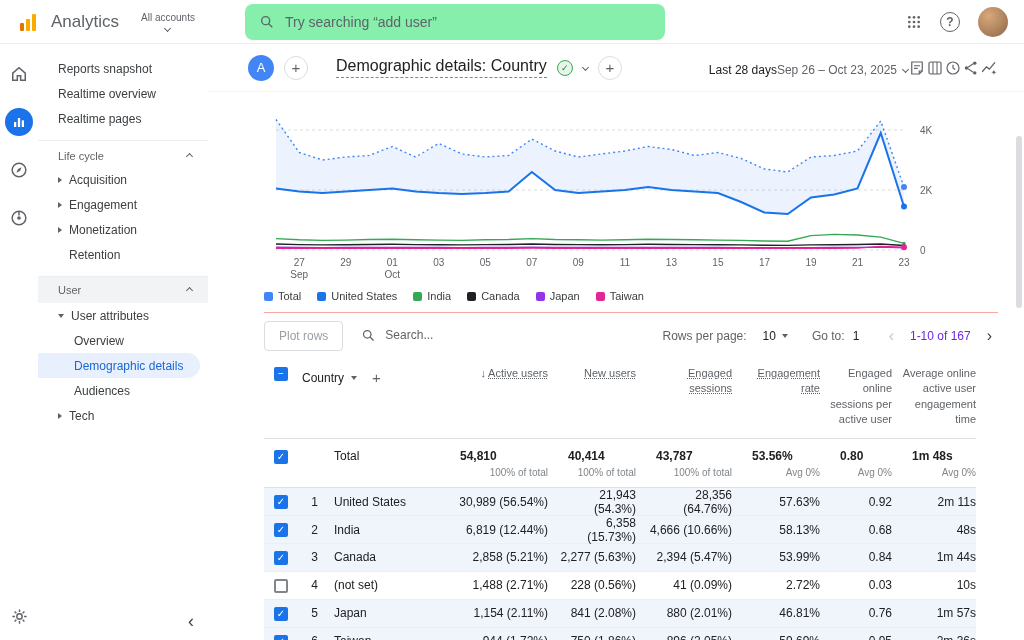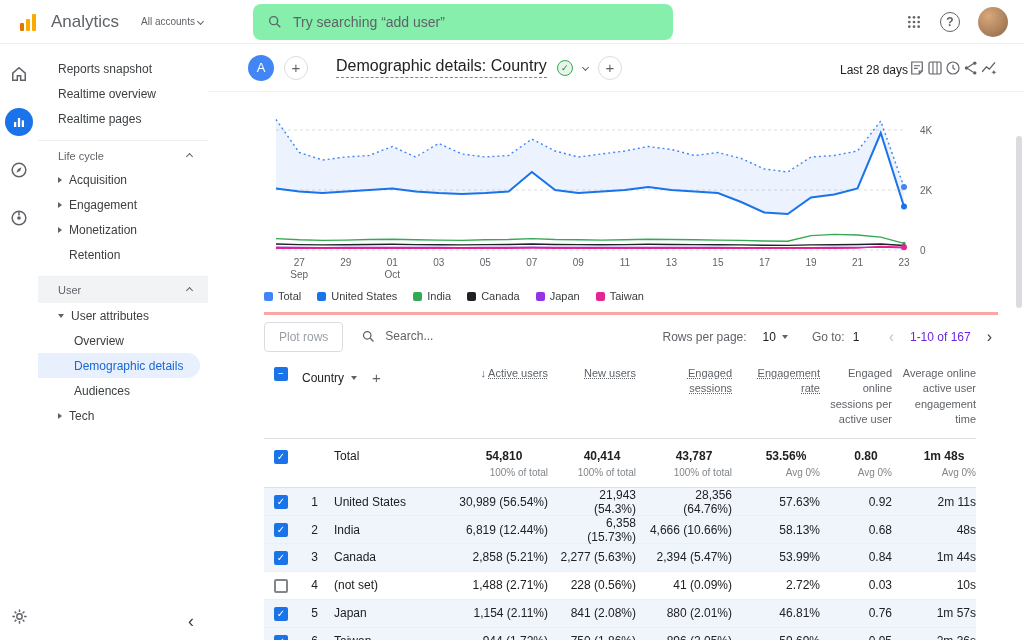--- a/index.html
+++ b/index.html
@@ -8,21 +8,21 @@
   svg{display:block}
 
   
   .topbar{height:44px;display:flex;align-items:center;padding:0 16px;border-bottom:1px solid #eceff1;gap:8px}
   .logo{display:flex;align-items:flex-end;gap:2px;height:18px;margin-left:4px}
   .logo i{width:4px;display:block;border-radius:1px;background:#f9ab00}
   .logo .b1{height:8px;background:#e37400}
   .logo .b2{height:12px}
   .logo .b3{height:17px}
   .product{font-size:17px;color:#5f6368;margin-left:7px}
-  .account{margin-left:14px;display:flex;flex-direction:row;align-items:center;gap:3px;font-size:10px;color:#5f6368;cursor:pointer}
+  .account{margin-left:14px;display:flex;flex-direction:column;align-items:center;gap:3px;font-size:10px;color:#5f6368;cursor:pointer}
   .search{margin-left:42px;width:420px;height:36px;background:#86efac;border-radius:8px;display:flex;align-items:center;padding:0 14px;gap:10px}
   .search input{flex:1;border:none;outline:none;background:transparent;font-size:14px;color:#202124}
   .search input::placeholder{color:#5f6368}
   .topbar-right{margin-left:auto;display:flex;align-items:center;gap:18px}
   .help-circle{width:20px;height:20px;border:1.6px solid #5f6368;border-radius:50%;display:flex;align-items:center;justify-content:center;font-size:12px;color:#5f6368;font-weight:bold;cursor:pointer}
   .avatar{width:30px;height:30px;border-radius:50%;background:radial-gradient(circle at 35% 30%,#d9a87c,#8d6748);cursor:pointer}
 
   
   .app{display:flex;height:596px}
   .rail{width:38px;display:flex;flex-direction:column;align-items:center;padding-top:16px;gap:20px;position:relative;flex:none}
@@ -56,21 +56,21 @@
   .date-preset{font-size:12px;color:#202124}
   .date-range{font-size:12px;color:#5f6368;display:flex;align-items:center;gap:6px;cursor:pointer}
   .hicon{cursor:pointer;display:flex}
 
   .chart-wrap{padding:8px 0 0 56px}
   .legend{display:flex;align-items:center;gap:16px;padding:2px 0 6px 56px;font-size:11px;color:#3c4043}
   .legend-item{display:flex;align-items:center;cursor:pointer}
   .legend-marker{width:9px;height:9px;border-radius:2px;display:inline-block;margin-right:5px}
 
   
-  .controls{margin:4px 26px 0 56px;border-top:3px solid #fca5a5;height:46px;display:flex;align-items:center;gap:18px;font-size:12px;color:#5f6368}
+  .controls{margin:4px 26px 0 56px;border-top:1px solid #fca5a5;height:46px;display:flex;align-items:center;gap:18px;font-size:12px;color:#5f6368}
   .plot-rows{border:1px solid #dadce0;border-radius:4px;color:#9aa0a6;padding:7px 14px;font-size:12px;cursor:default;background:#fff}
   .tsearch{display:flex;align-items:flex-start;gap:9px}
   .tsearch input{border:none;outline:none;font-size:12px;width:130px;color:#202124}
   .tsearch input::placeholder{color:#5f6368}
   .controls-right{margin-left:auto;display:flex;align-items:center;gap:8px}
   .rpp-value{color:#202124;margin-left:8px;display:flex;align-items:center;gap:6px;cursor:pointer}
   .goto{margin-left:16px;display:flex;align-items:center;gap:8px}
   .goto input{width:22px;border:none;outline:none;font-size:12px;color:#202124}
   .page-chev{font-size:16px;padding:0 6px;cursor:pointer;color:#3c4043}
   .page-chev.disabled{color:#c4c7c5;cursor:default}
@@ -84,21 +84,21 @@
   .chip-plus{color:#5f6368;font-size:15px;margin-left:8px;cursor:pointer}
   .hcell{text-align:right;color:#5f6368;font-size:11px;line-height:1.4;padding-left:10px;cursor:pointer}
   .hlabel.u{text-decoration:underline dotted #5f6368}
   .sort-arrow{margin-right:2px;color:#5f6368}
 
   .checkbox{width:14px;height:14px;border-radius:2px;display:inline-flex;align-items:center;justify-content:center;font-size:10px;line-height:1;cursor:pointer;flex:none}
   .checkbox.checked{background:#1a73e8;color:#fff}
   .checkbox.unchecked{border:2px solid #80868b;background:#fff}
 
   .total-row{display:grid;grid-template-columns:var(--tcols);align-items:start;padding:10px 0 9px;border-bottom:1px solid #e0e0e0}
-  .total-row .v{text-align:center;color:#202124;font-weight:bold;padding-left:10px}
+  .total-row .v{text-align:left;color:#202124;font-weight:bold;padding-left:10px}
   .total-row .s{text-align:right;color:#80868b;font-size:10px;margin-top:4px}
   .cell.cb{display:flex;justify-content:center;padding-top:1px}
   .cell.rank{text-align:right;color:#202124;padding-right:4px}
   .cell.country{padding-left:12px;color:#202124}
   .cell.num{text-align:right;color:#202124;padding-left:10px}
 
   .trow{display:grid;grid-template-columns:var(--tcols);align-items:center;height:28px;border-bottom:1px solid #eceff1;cursor:default}
   .trow.plotted{background:#f0f5fc}
 
   .vscroll{position:absolute;right:2px;top:92px;width:6px;height:172px;background:#dadce0;border-radius:3px}
@@ -240,20 +240,24 @@
     <div class="report-header">
       <span class="avatar-a">A</span>
       <span class="plus-circle">+</span>
       <span class="title">Demographic details: Country</span>
       <span class="badge-check">✓</span>
       <span class="chev down"></span>
       <span class="plus-circle">+</span>
 
       <div class="header-right">
         <span class="date-preset">Last 28 days</span>
+        <span class="date-range">
+          <span>Sep 26 – Oct 23, 2025</span>
+          <span class="chev down"></span>
+        </span>
         <span class="hicon">
           <svg width="18" height="18" viewBox="0 0 24 24">
               <path d="M5 4h14v12l-4 4H5z" fill="none" stroke="#5f6368" stroke-width="1.6"></path>
               <path d="M15 20v-4h4" fill="none" stroke="#5f6368" stroke-width="1.6"></path>
               <path d="M8 9h8 M8 12.5h5" stroke="#5f6368" stroke-width="1.4"></path>
             </svg>
         </span>
         <span class="hicon">
           <svg width="18" height="18" viewBox="0 0 24 24">
               <rect x="4" y="4" width="16" height="16" rx="2" fill="none" stroke="#5f6368" stroke-width="1.6"></rect>

